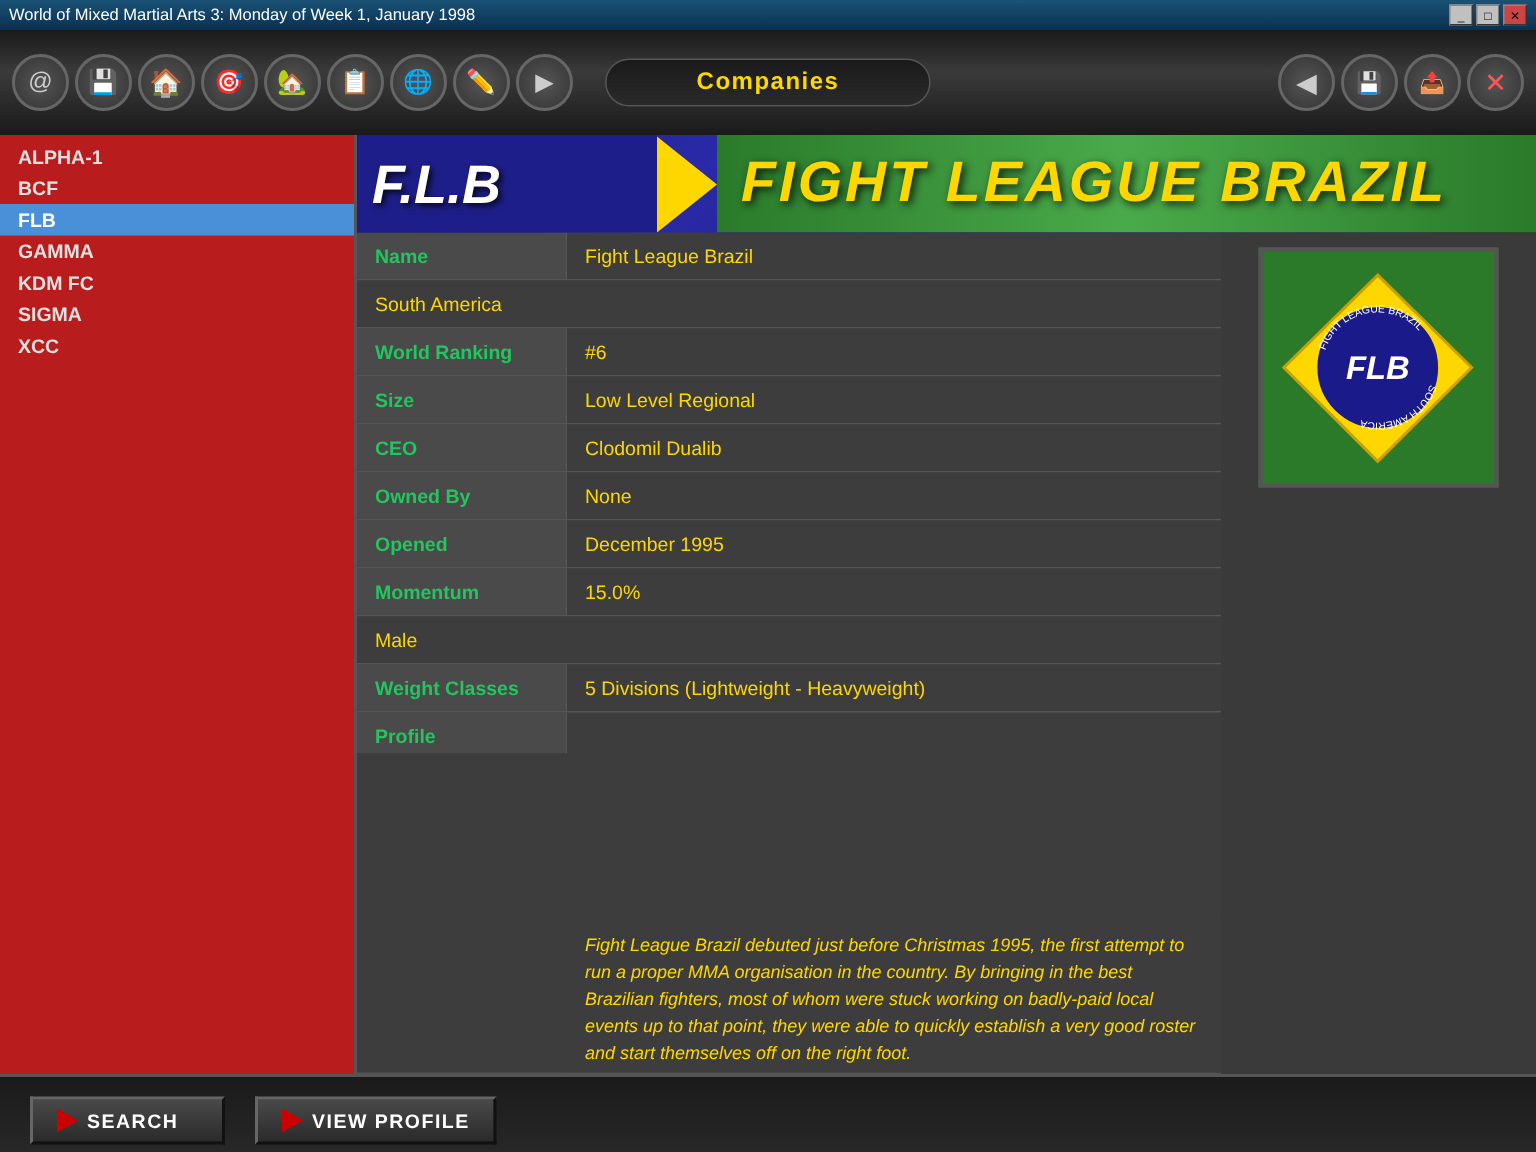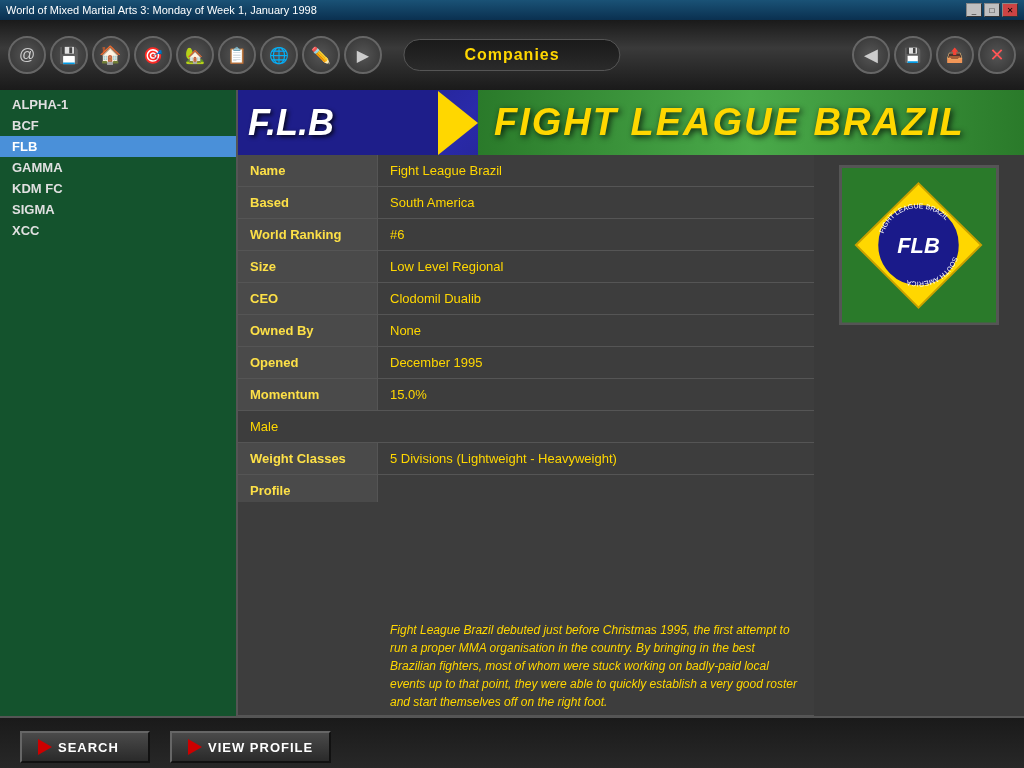--- a/index.html
+++ b/index.html
@@ -113,21 +113,21 @@
       width: 100%;
       height: calc(768px - 20px - 70px - 52px);
       background: #3a3a3a;
       display: flex;
     }
 
     
     #sidebar {
       width: 238px;
       height: 100%;
-      background: #14532d;
+      background: #b91c1c;
       border-right: 2px solid #555;
       padding-top: 4px;
     }
     .sidebar-item {
       padding: 3px 12px;
       color: #e0e0e0;
       font-size: 13px;
       cursor: pointer;
       font-weight: bold;
     }
@@ -227,21 +227,21 @@
 
     .info-row {
       display: flex;
       border-bottom: 1px solid #555;
       min-height: 32px;
     }
     .info-label {
       width: 140px;
       min-width: 140px;
       background: #4a4a4a;
-      color: #fde047;
+      color: #22c55e;
       font-size: 13px;
       font-weight: bold;
       display: flex;
       align-items: center;
       padding: 4px 12px;
       border-right: 1px solid #555;
     }
     .info-value {
       flex: 1;
       background: #3d3d3d;
@@ -351,21 +351,20 @@
     </div>
 
     <div id="info-table">
       <div id="info-left">
 
         <div class="info-row">
           <div class="info-label">Name</div>
           <div class="info-value">Fight League Brazil</div>
         </div>
         <div class="info-row">
-          <div class="info-label">Based</div>
           <div class="info-value">South America</div>
         </div>
         <div class="info-row">
           <div class="info-label">World Ranking</div>
           <div class="info-value">#6</div>
         </div>
         <div class="info-row">
           <div class="info-label">Size</div>
           <div class="info-value">Low Level Regional</div>
         </div>

